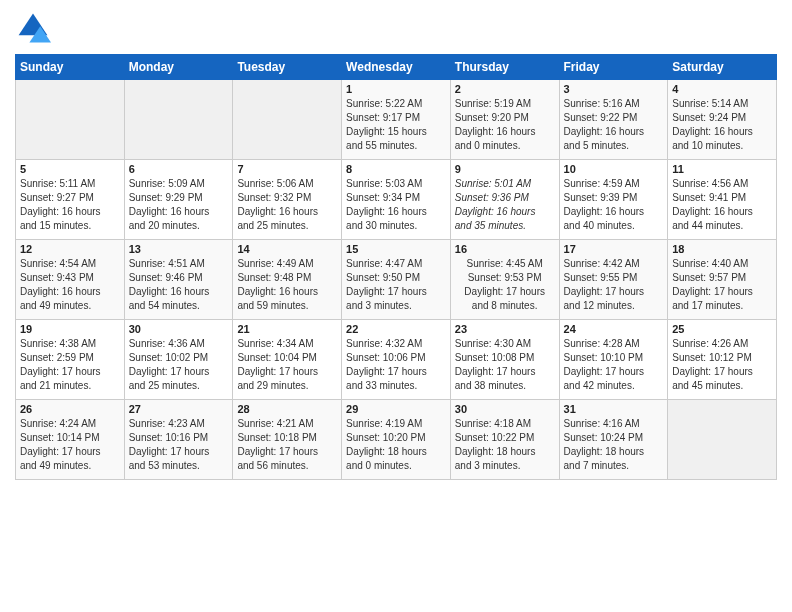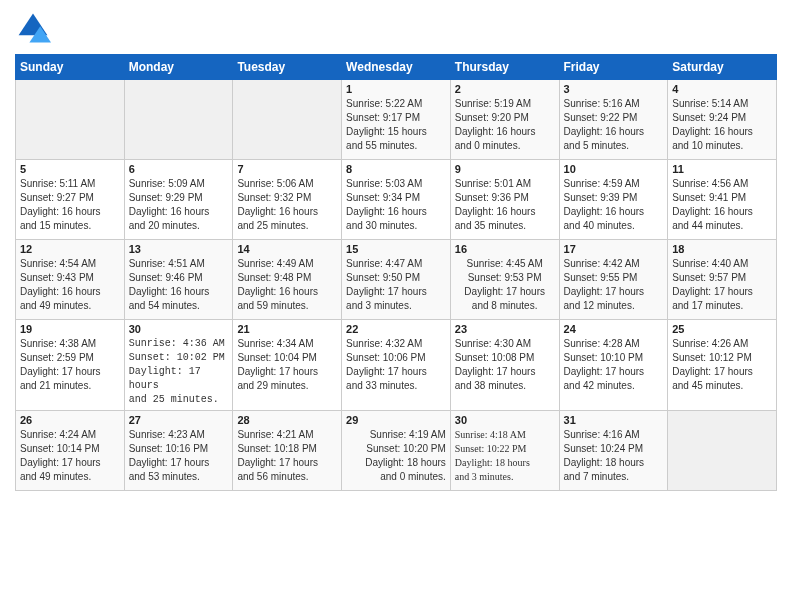--- a/index.html
+++ b/index.html
@@ -187,21 +187,21 @@
           </td>
           <td>
             <span class="day-num">8</span>
             <div class="cell-content" style="white-space: pre-line;">Sunrise: 5:03 AM
 Sunset: 9:34 PM
 Daylight: 16 hours
 and 30 minutes.</div>
           </td>
           <td>
             <span class="day-num">9</span>
-            <div class="cell-content" style="white-space: pre-line;">Sunrise: 5:01 AM
+            <div class="cell-content" style="white-space: pre-line; font-style: italic;">Sunrise: 5:01 AM
 Sunset: 9:36 PM
 Daylight: 16 hours
 and 35 minutes.</div>
           </td>
           <td>
             <span class="day-num">10</span>
             <div class="cell-content" style="white-space: pre-line;">Sunrise: 4:59 AM
 Sunset: 9:39 PM
 Daylight: 16 hours
 and 40 minutes.</div>
@@ -268,21 +268,21 @@
         <tr>
           <td>
             <span class="day-num">19</span>
             <div class="cell-content" style="white-space: pre-line;">Sunrise: 4:38 AM
 Sunset: 2:59 PM
 Daylight: 17 hours
 and 21 minutes.</div>
           </td>
           <td>
             <span class="day-num">30</span>
-            <div class="cell-content" style="white-space: pre-line; font-family: Liberation Mono, monospace;">Sunrise: 4:36 AM
+            <div class="cell-content" style="white-space: pre-line;">Sunrise: 4:36 AM
 Sunset: 10:02 PM
 Daylight: 17 hours
 and 25 minutes.</div>
           </td>
           <td>
             <span class="day-num">21</span>
             <div class="cell-content" style="white-space: pre-line;">Sunrise: 4:34 AM
 Sunset: 10:04 PM
 Daylight: 17 hours
 and 29 minutes.</div>
@@ -333,28 +333,28 @@
           </td>
           <td>
             <span class="day-num">28</span>
             <div class="cell-content" style="white-space: pre-line;">Sunrise: 4:21 AM
 Sunset: 10:18 PM
 Daylight: 17 hours
 and 56 minutes.</div>
           </td>
           <td>
             <span class="day-num">29</span>
-            <div class="cell-content" style="white-space: pre-line; text-align: right;">Sunrise: 4:19 AM
+            <div class="cell-content" style="white-space: pre-line;">Sunrise: 4:19 AM
 Sunset: 10:20 PM
 Daylight: 18 hours
 and 0 minutes.</div>
           </td>
           <td>
             <span class="day-num">30</span>
-            <div class="cell-content" style="white-space: pre-line; font-family: Liberation Serif, serif;">Sunrise: 4:18 AM
+            <div class="cell-content" style="white-space: pre-line;">Sunrise: 4:18 AM
 Sunset: 10:22 PM
 Daylight: 18 hours
 and 3 minutes.</div>
           </td>
           <td>
             <span class="day-num">31</span>
             <div class="cell-content" style="white-space: pre-line;">Sunrise: 4:16 AM
 Sunset: 10:24 PM
 Daylight: 18 hours
 and 7 minutes.</div>

